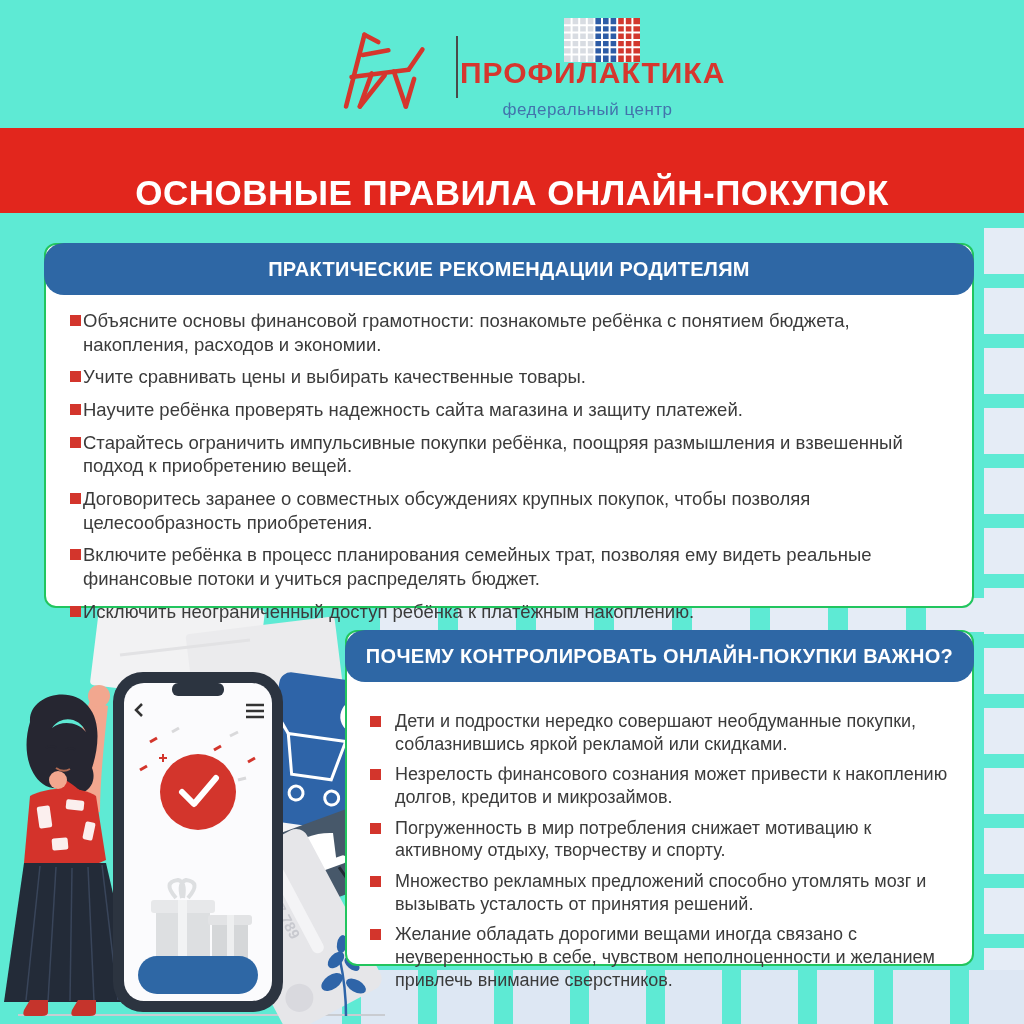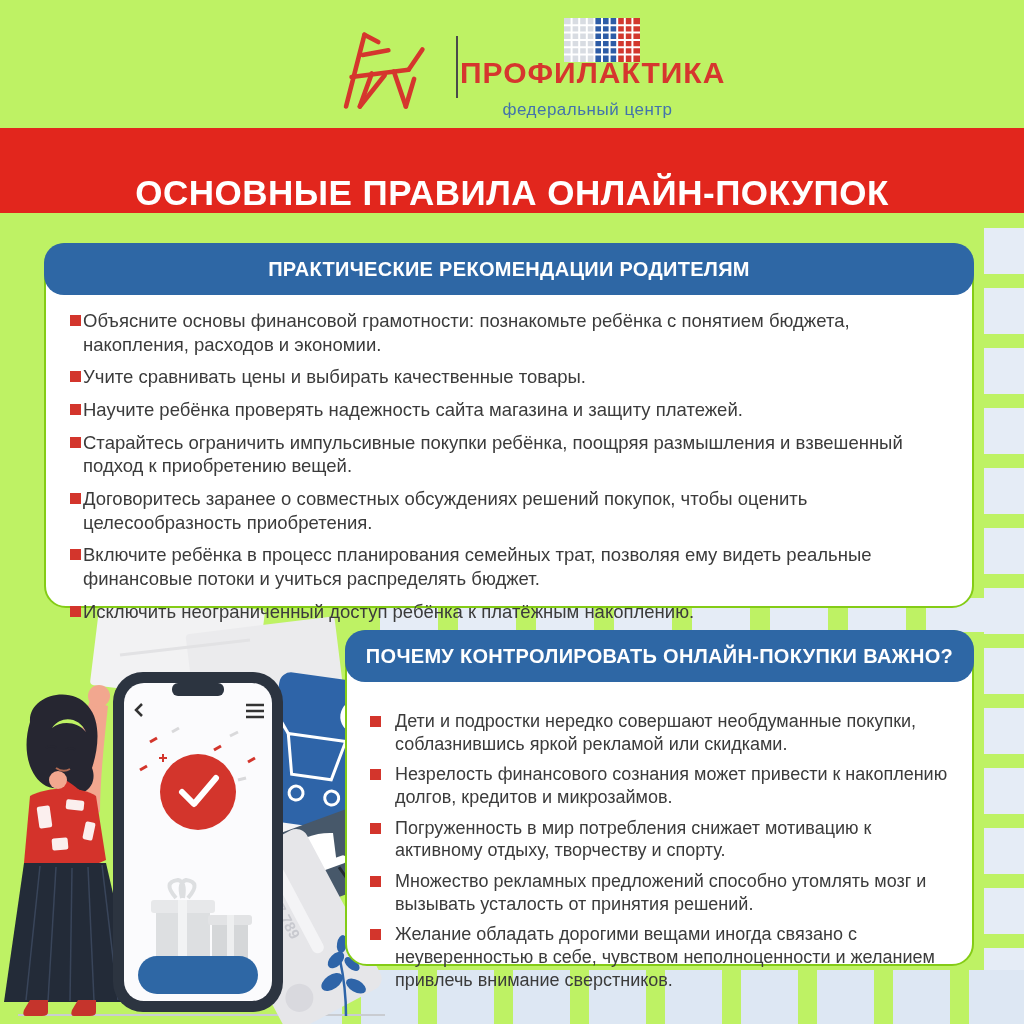--- a/index.html
+++ b/index.html
@@ -1,16 +1,16 @@
 <!DOCTYPE html>
 <html><head>
 <meta charset="utf-8">
 <style>
   html,body{margin:0;padding:0;background:#fff;}
-  .poster{position:relative;width:1024px;height:1024px;background:#bef264;overflow:hidden;
+  .poster{position:relative;width:1024px;height:1024px;background:#5eead4;overflow:hidden;
           font-family:"Liberation Sans","DejaVu Sans",sans-serif;}
   
   .pattern{position:absolute;z-index:1;}
   .pattern-right{left:984px;top:228px;width:40px;height:796px;
      background:repeating-linear-gradient(180deg,#e5ecf6 0 46px,transparent 46px 60px);}
   .pattern-mid{left:380px;top:598px;width:604px;height:34px;
      background:repeating-linear-gradient(90deg,#e5ecf6 0 58px,transparent 58px 78px);}
   .pattern-bottom{left:285px;top:970px;width:739px;height:54px;
      background:repeating-linear-gradient(90deg,#dde7f3 0 57px,transparent 57px 76px);}
   
@@ -20,21 +20,21 @@
   .grid-logo{position:absolute;left:564px;top:18px;}
   .brand-main{position:absolute;left:460px;top:56px;width:255px;text-align:center;
      font-size:30px;font-weight:bold;color:#d6362e;letter-spacing:1px;}
   .brand-sub{position:absolute;left:460px;top:100px;width:255px;text-align:center;
      font-size:17px;color:#4273ac;letter-spacing:0.5px;}
   
   .banner{position:absolute;left:0;top:128px;width:1024px;height:85px;background:#e2261d;
      display:flex;align-items:flex-end;justify-content:center;z-index:3;}
   .banner-title{color:#ffffff;font-size:35px;font-weight:bold;letter-spacing:0.5px;}
   
-  .card{position:absolute;background:#ffffff;border:2px solid #84cc16;border-radius:22px;z-index:3;
+  .card{position:absolute;background:#ffffff;border:2px solid #22c55e;border-radius:12px;z-index:3;
      box-sizing:border-box;}
   .card-1{left:44px;top:243px;width:930px;height:365px;}
   .card-2{left:345px;top:630px;width:629px;height:336px;}
   .card-header{margin:-2px -2px 0 -2px;background:#2e67a5;border-radius:20px;height:52px;
      display:flex;align-items:center;justify-content:center;}
   .card-header span{color:#ffffff;font-weight:bold;font-size:20px;letter-spacing:0.3px;text-align:center;}
   .bullets{list-style:none;margin:0;padding:14px 26px 0 24px;}
   .card-1 .bullets li{display:flex;gap:2px;align-items:flex-start;margin-bottom:9px;
      font-size:18.5px;line-height:1.28;color:#3b3b3b;}
   .card-2 .bullets{padding:12px 20px 0 23px;margin-top:16px;}
@@ -113,21 +113,21 @@
       <li>
           <span class="sq"></span>
           <span>Научите ребёнка проверять надежность сайта магазина и защиту платежей.</span>
         </li>
       <li>
           <span class="sq"></span>
           <span>Старайтесь ограничить импульсивные покупки ребёнка, поощряя размышления и взвешенный подход к приобретению вещей.</span>
         </li>
       <li>
           <span class="sq"></span>
-          <span>Договоритесь заранее о совместных обсуждениях решений покупок, чтобы оценить целесообразность приобретения.</span>
+          <span>Договоритесь заранее о совместных обсуждениях крупных покупок, чтобы позволяя целесообразность приобретения.</span>
         </li>
       <li>
           <span class="sq"></span>
           <span>Включите ребёнка в процесс планирования семейных трат, позволяя ему видеть реальные финансовые потоки и учиться распределять бюджет.</span>
         </li>
       <li>
           <span class="sq"></span>
           <span>Исключить неограниченный доступ ребёнка к платёжным накоплению.</span>
         </li>
     </ul>

